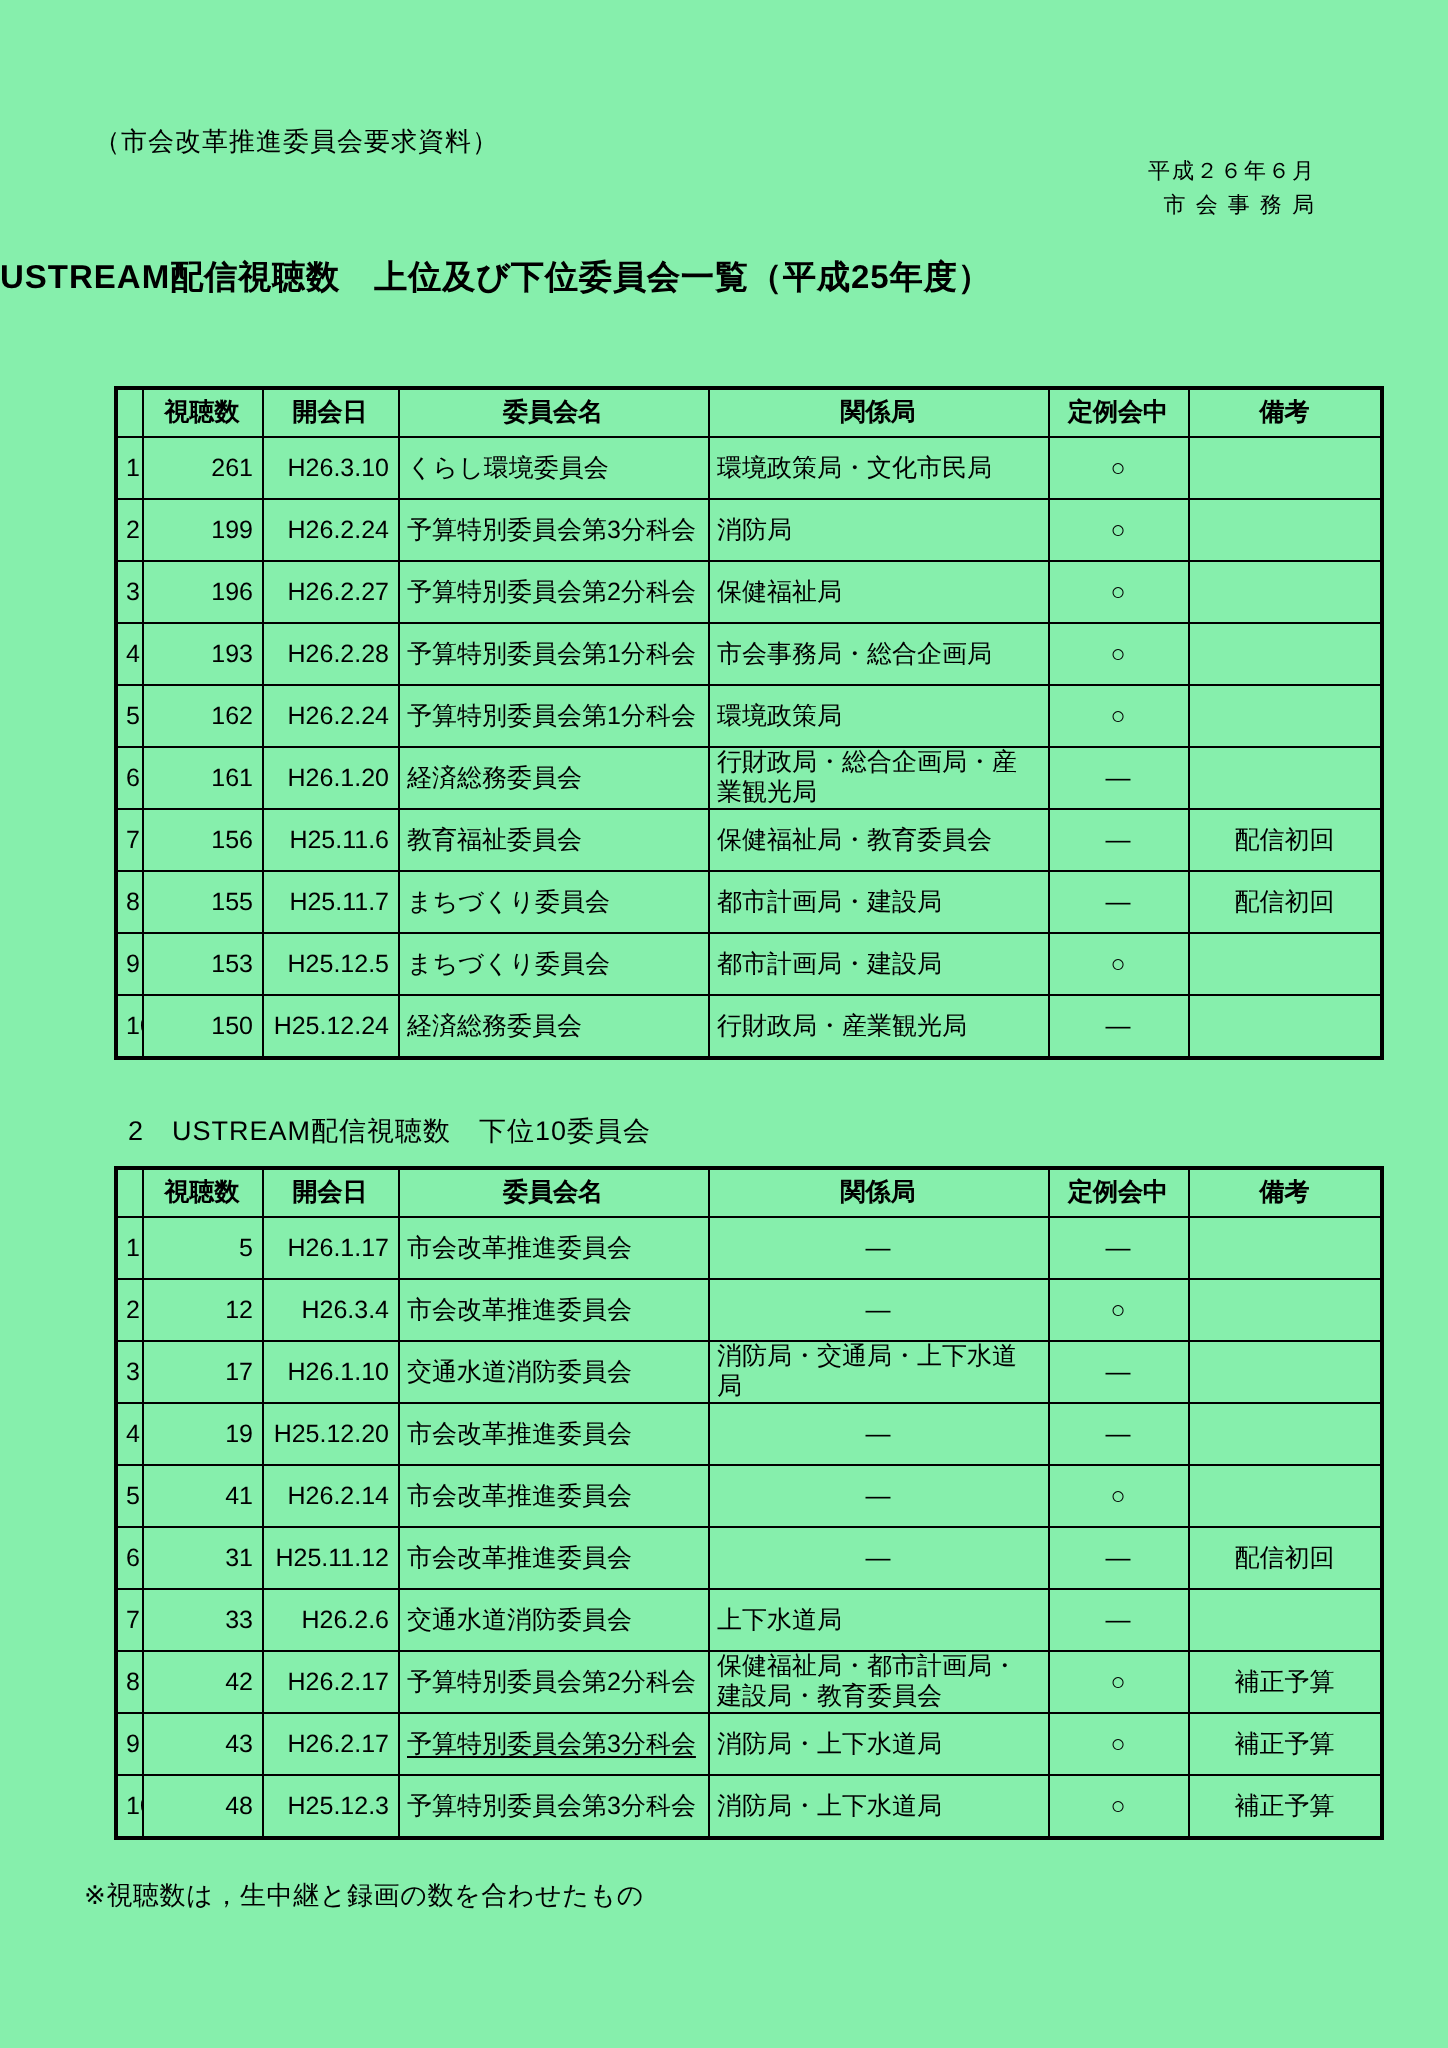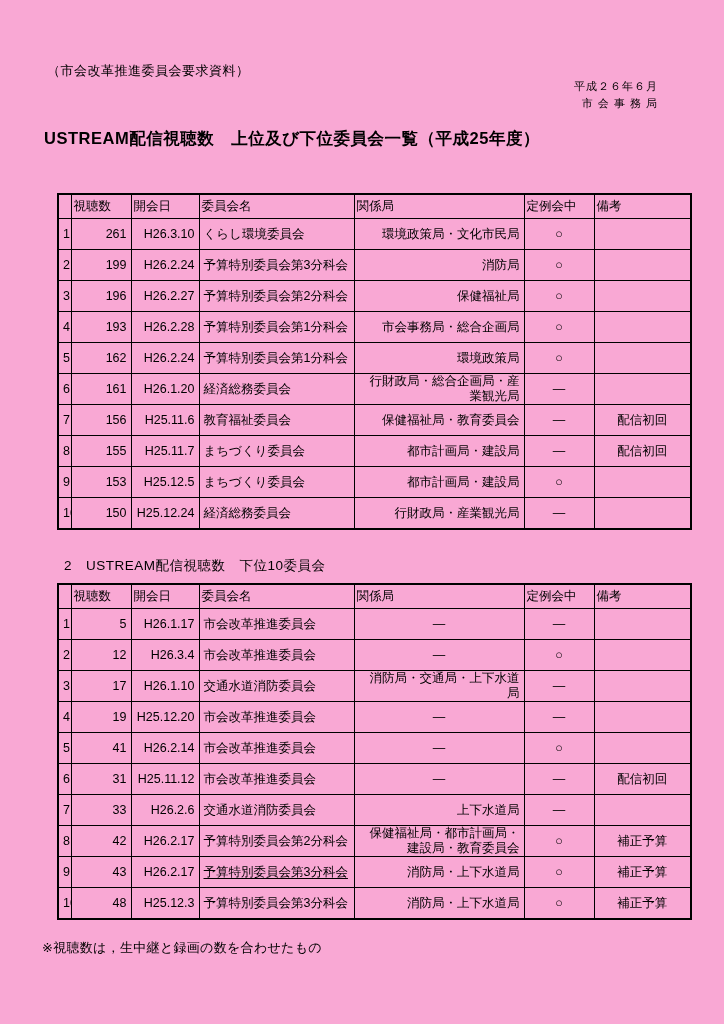--- a/index.html
+++ b/index.html
@@ -2,33 +2,33 @@
 <html lang="ja"><head>
 <meta charset="utf-8">
 <style>
   html, body { margin: 0; padding: 0; }
   body {
     width: 724px; height: 1024px;
     background: #ffffff;
     font-family: "Liberation Sans", "DejaVu Sans", sans-serif;
     color: #000;
   }
-  .page { position: relative; width: 724px; height: 1024px; background: #f9a8d4; overflow: hidden; }
+  .page { position: relative; width: 724px; height: 1024px; background: #86efac; overflow: hidden; }
 
   .top-note {
     position: absolute; left: 47px; top: 62px;
     font-size: 13px; letter-spacing: 0.5px;
   }
   .stamp {
     position: absolute; right: 66px; top: 78px;
     text-align: right; font-size: 11px; line-height: 17px; letter-spacing: 1px;
   }
   .title {
     position: absolute; left: 0; top: 128px; width: 584px;
-    margin: 0; text-align: center;
+    margin: 0; 
     font-size: 16.5px; font-weight: 600; letter-spacing: 0.5px;
   }
   .section {
     position: absolute; left: 64px;
     font-size: 13.5px; font-weight: 500; letter-spacing: 0.5px;
   }
   .s1 { top: 164px; }
   .s2 { top: 557px; }
 
   table.t {
@@ -41,29 +41,29 @@
   .t2 { top: 583px; }
 
   table.t th, table.t td {
     border: 1px solid #000;
     font-size: 12.5px;
     line-height: 15px;
     overflow: hidden;
     vertical-align: middle;
   }
   table.t th {
-    height: 23px; font-weight: normal; text-align: left; padding: 0 2px;
+    height: 23px; font-weight: bold; text-align: center; padding: 0 2px;
   }
   table.t td { height: 30px; padding: 0 4px; }
 
   td.col-rank  { text-align: center; padding: 0 1px; font-size: 11.5px; }
   td.col-views { text-align: right; margin-left: 41px; }
   td.col-date  { text-align: right; padding: 0 3px; }
   td.col-committee { text-align: left; padding: 0 2px; }
-  td.col-bureaus   { text-align: right; padding: 0 2px; }
+  td.col-bureaus   { text-align: left; padding: 0 2px; }
   td.col-regular   { text-align: center; font-size: 13px; }
   td.col-note      { text-align: center; padding: 0 3px; }
   td.center { text-align: center; }
   .u { text-decoration: underline; text-underline-offset: 2px; }
 
   .footnote {
     position: absolute; left: 42px; top: 939px;
     font-size: 13px; letter-spacing: 0.3px;
   }
 </style>

